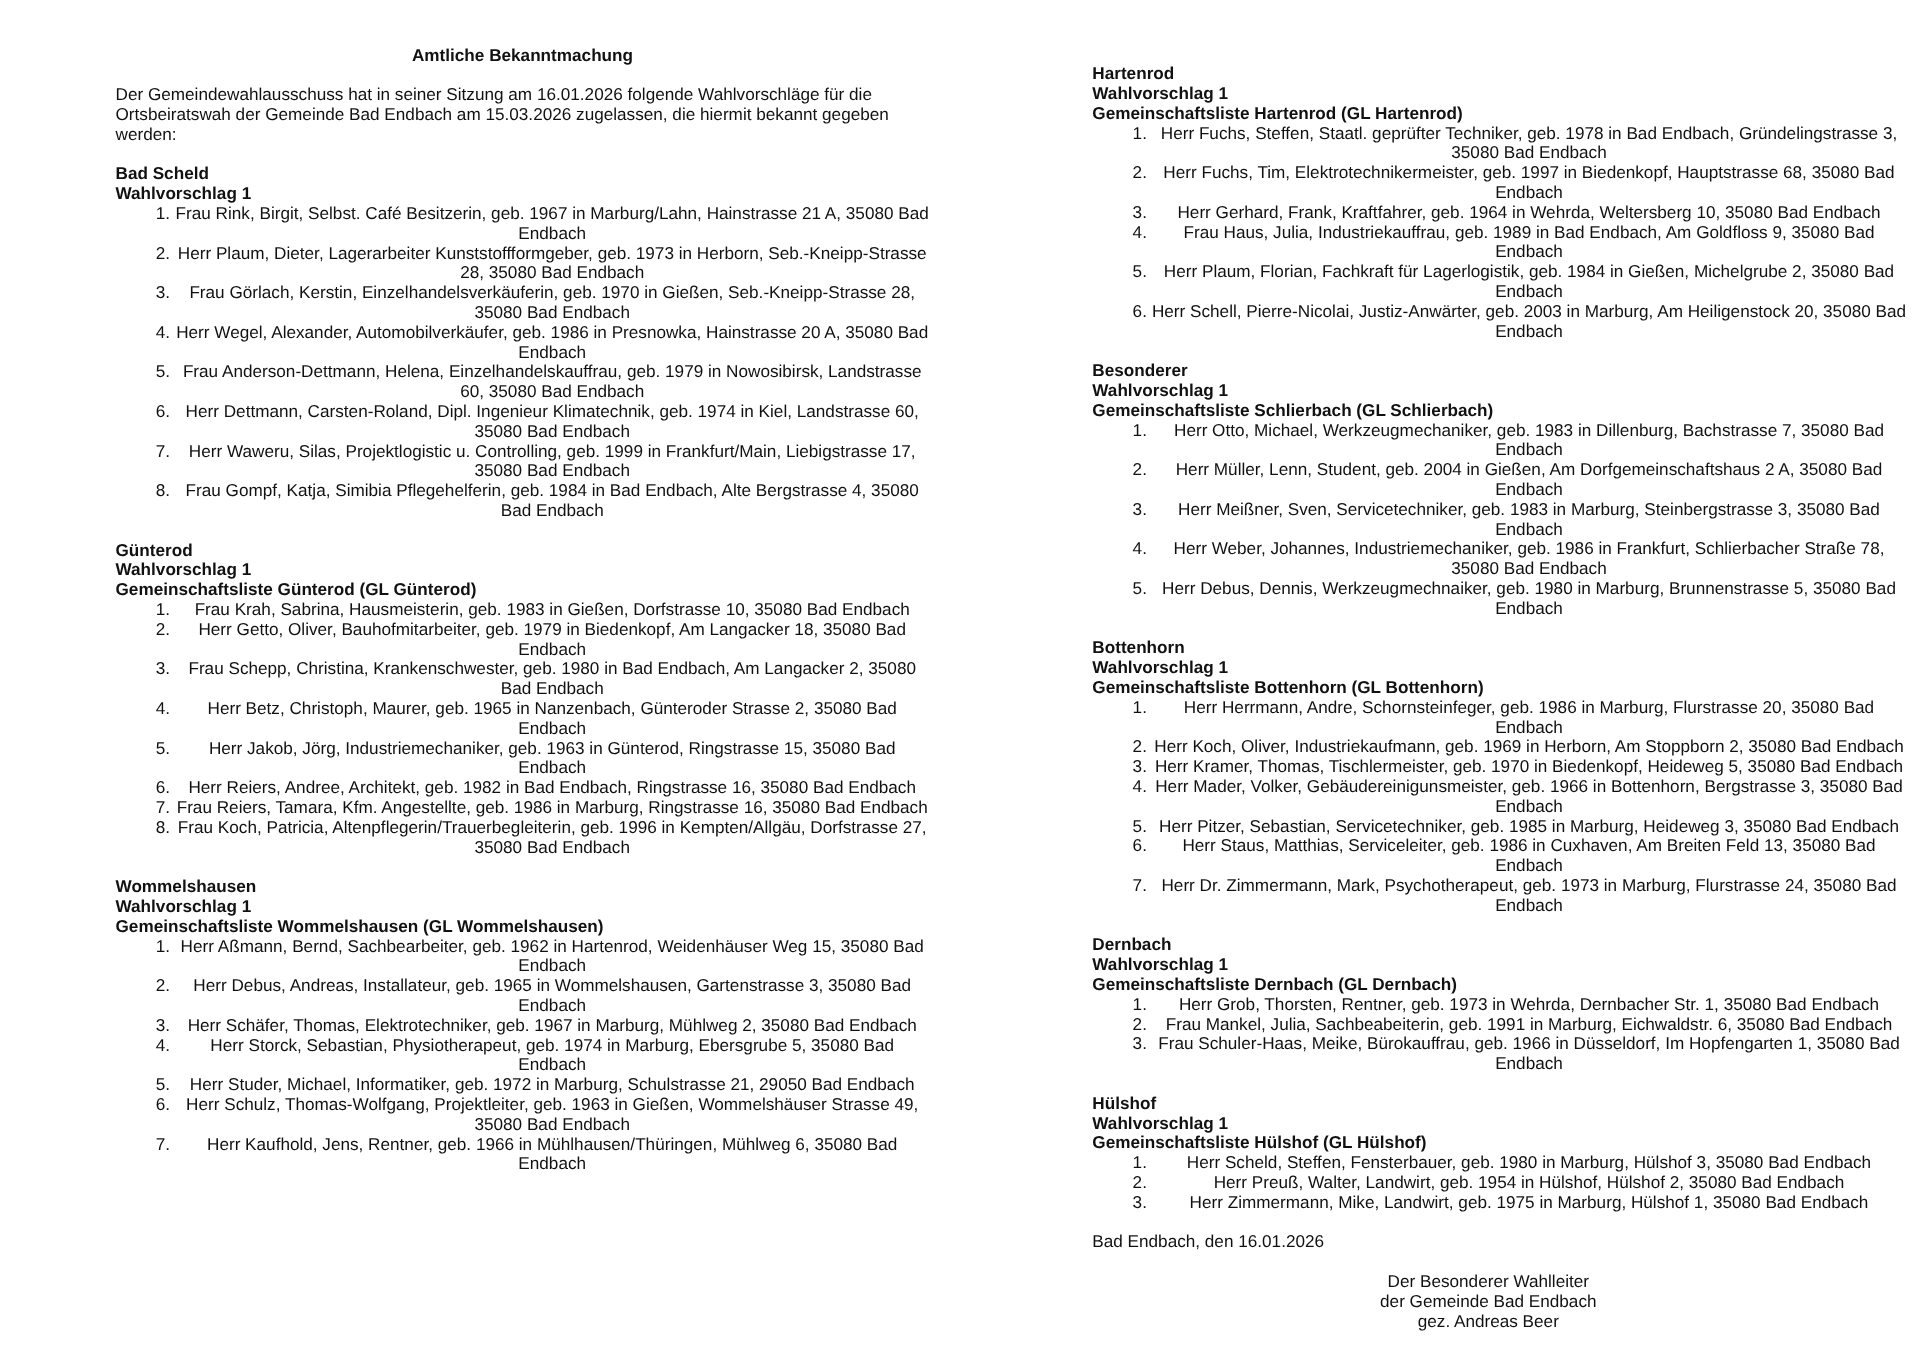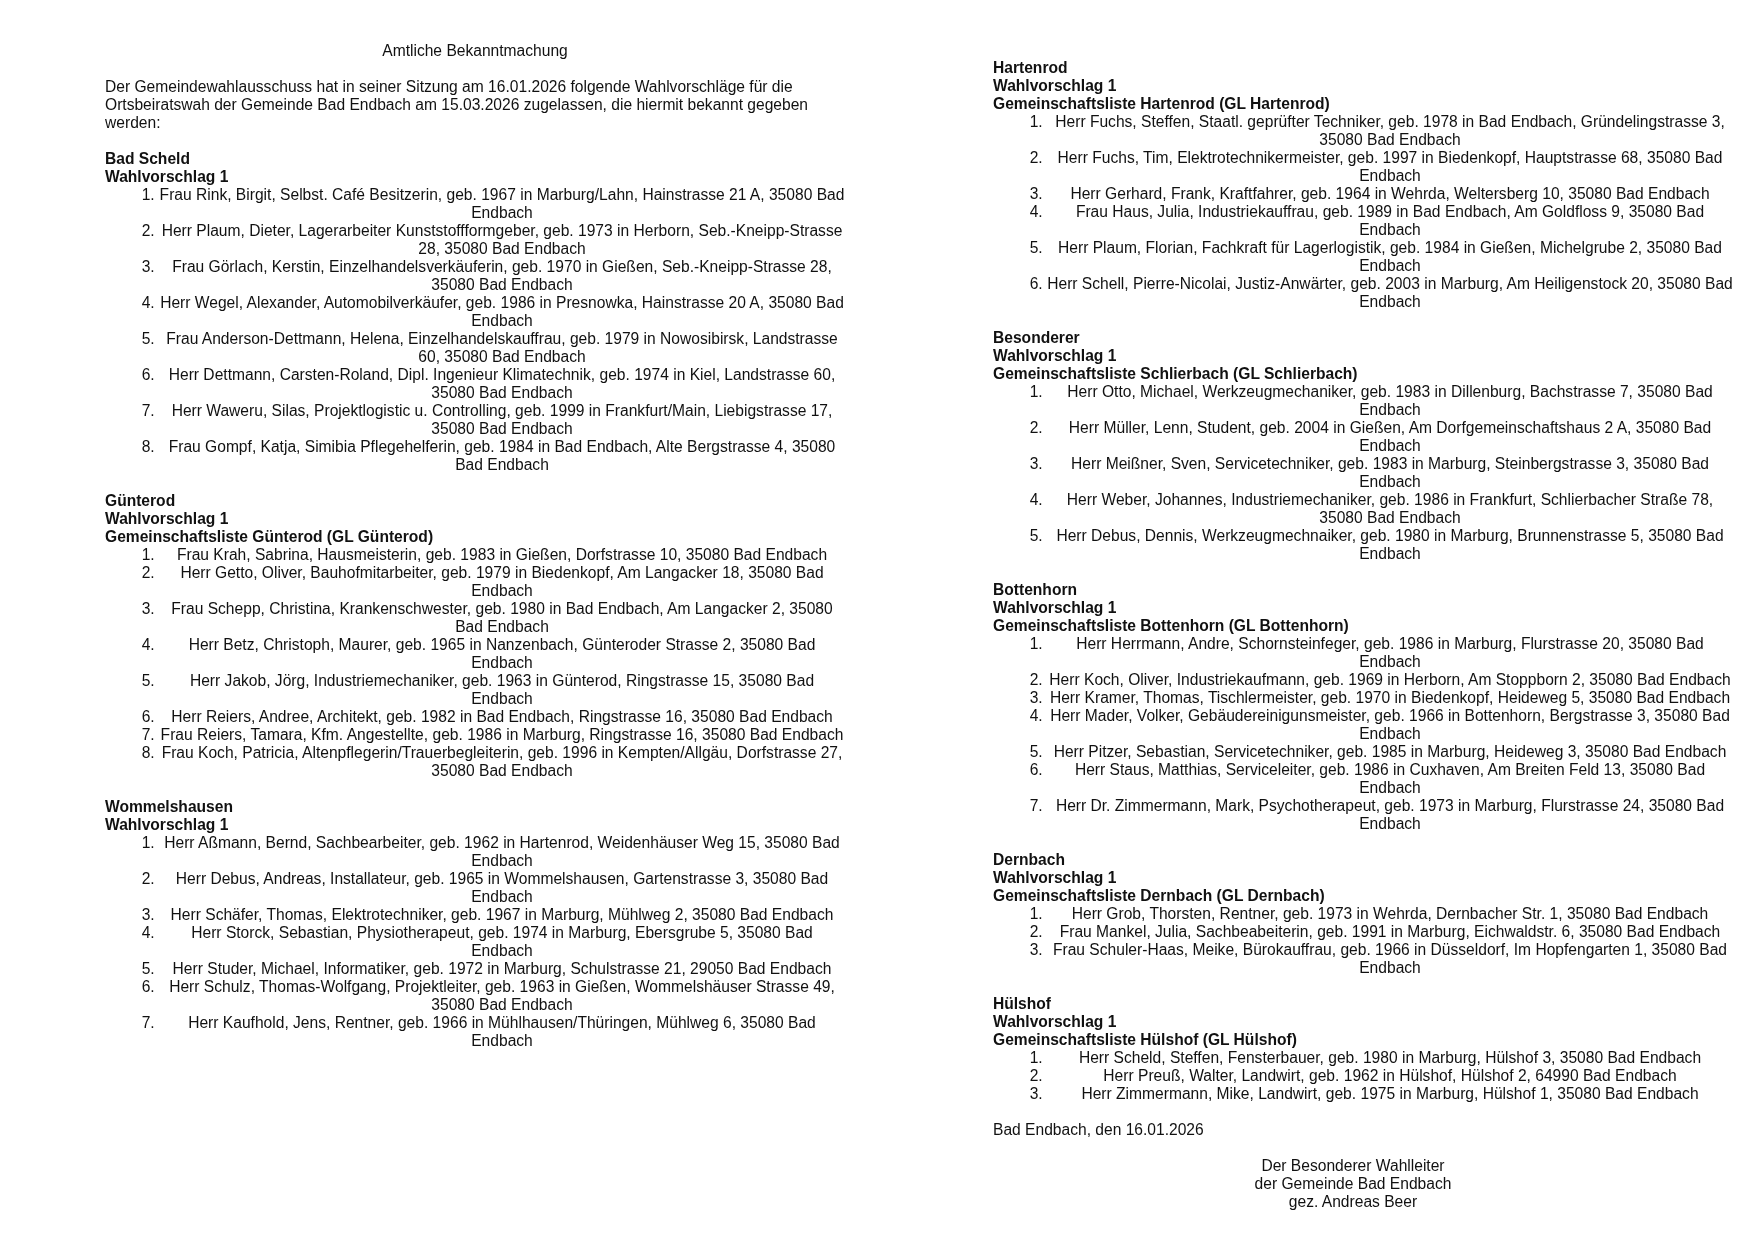--- a/index.html
+++ b/index.html
@@ -4,21 +4,21 @@
 <style>
   html, body { margin: 0; padding: 0; background: #ffffff; }
   body {
     width: 1754px; height: 1240px; position: relative; overflow: hidden;
     font-family: "Liberation Sans", sans-serif; color: #111111;
     font-size: 15.6px; line-height: 18px;
   }
   .col { position: absolute; top: 0; }
   .col-left { left: 105px; width: 740px; }
   .col-right { left: 993px; width: 740px; }
-  .title { text-align: center; font-weight: normal; margin-top: 42px; margin-bottom: 18px; padding-left: 0; }
+  .title { text-align: center; font-weight: bold; margin-top: 42px; margin-bottom: 18px; padding-left: 0; }
   .intro { margin: 0 0 18px 0; }
   .section { margin-bottom: 18px; }
   .section h3 { margin: 0; font-size: 15.6px; font-weight: bold; line-height: 18px; }
   ol { margin: 0; padding-left: 54px; text-align: center; }
   ol li { padding-left: 0; margin: 0; }
   .place-date { margin-top: 0; margin-bottom: 18px; }
   .signature { text-align: center; width: 370px; margin-left: 175px; }
   .signature div { line-height: 18px; }
   .col-right .first { margin-top: 59px; }
 </style>
@@ -54,20 +54,21 @@
           <li>Herr Betz, Christoph, Maurer, geb. 1965 in Nanzenbach, Günteroder Strasse 2, 35080 Bad Endbach</li>
           <li>Herr Jakob, Jörg, Industriemechaniker, geb. 1963 in Günterod, Ringstrasse 15, 35080 Bad Endbach</li>
           <li>Herr Reiers, Andree, Architekt, geb. 1982 in Bad Endbach, Ringstrasse 16, 35080 Bad Endbach</li>
           <li>Frau Reiers, Tamara, Kfm. Angestellte, geb. 1986 in Marburg, Ringstrasse 16, 35080 Bad Endbach</li>
           <li>Frau Koch, Patricia, Altenpflegerin/Trauerbegleiterin, geb. 1996 in Kempten/Allgäu, Dorfstrasse 27, 35080 Bad Endbach</li>
         </ol>
       </div>
       <div class="section">
         <h3>Wommelshausen</h3>
         <h3>Wahlvorschlag 1</h3>
+        <h3>Gemeinschaftsliste Wommelshausen (GL Wommelshausen)</h3>
         <ol>
           <li>Herr Aßmann, Bernd, Sachbearbeiter, geb. 1962 in Hartenrod, Weidenhäuser Weg 15, 35080 Bad Endbach</li>
           <li>Herr Debus, Andreas, Installateur, geb. 1965 in Wommelshausen, Gartenstrasse 3, 35080 Bad Endbach</li>
           <li>Herr Schäfer, Thomas, Elektrotechniker, geb. 1967 in Marburg, Mühlweg 2, 35080 Bad Endbach</li>
           <li>Herr Storck, Sebastian, Physiotherapeut, geb. 1974 in Marburg, Ebersgrube 5, 35080 Bad Endbach</li>
           <li>Herr Studer, Michael, Informatiker, geb. 1972 in Marburg, Schulstrasse 21, 29050 Bad Endbach</li>
           <li>Herr Schulz, Thomas-Wolfgang, Projektleiter, geb. 1963 in Gießen, Wommelshäuser Strasse 49, 35080 Bad Endbach</li>
           <li>Herr Kaufhold, Jens, Rentner, geb. 1966 in Mühlhausen/Thüringen, Mühlweg 6, 35080 Bad Endbach</li>
         </ol>
       </div>
@@ -124,21 +125,21 @@
           <li>Frau Mankel, Julia, Sachbeabeiterin, geb. 1991 in Marburg, Eichwaldstr. 6, 35080 Bad Endbach</li>
           <li>Frau Schuler-Haas, Meike, Bürokauffrau, geb. 1966 in Düsseldorf, Im Hopfengarten 1, 35080 Bad Endbach</li>
         </ol>
       </div>
       <div class="section">
         <h3>Hülshof</h3>
         <h3>Wahlvorschlag 1</h3>
         <h3>Gemeinschaftsliste Hülshof (GL Hülshof)</h3>
         <ol>
           <li>Herr Scheld, Steffen, Fensterbauer, geb. 1980 in Marburg, Hülshof 3, 35080 Bad Endbach</li>
-          <li>Herr Preuß, Walter, Landwirt, geb. 1962 in Hülshof, Hülshof 2, 64990 Bad Endbach</li>
+          <li>Herr Preuß, Walter, Landwirt, geb. 1954 in Hülshof, Hülshof 2, 35080 Bad Endbach</li>
           <li>Herr Zimmermann, Mike, Landwirt, geb. 1975 in Marburg, Hülshof 1, 35080 Bad Endbach</li>
         </ol>
       </div>
     </div>
   <div class="place-date">Bad Endbach, den 16.01.2026</div>
   <div class="signature">
     <div>Der Besonderer Wahlleiter</div>
     <div>der Gemeinde Bad Endbach</div>
     <div>gez. Andreas Beer</div>
   </div>

